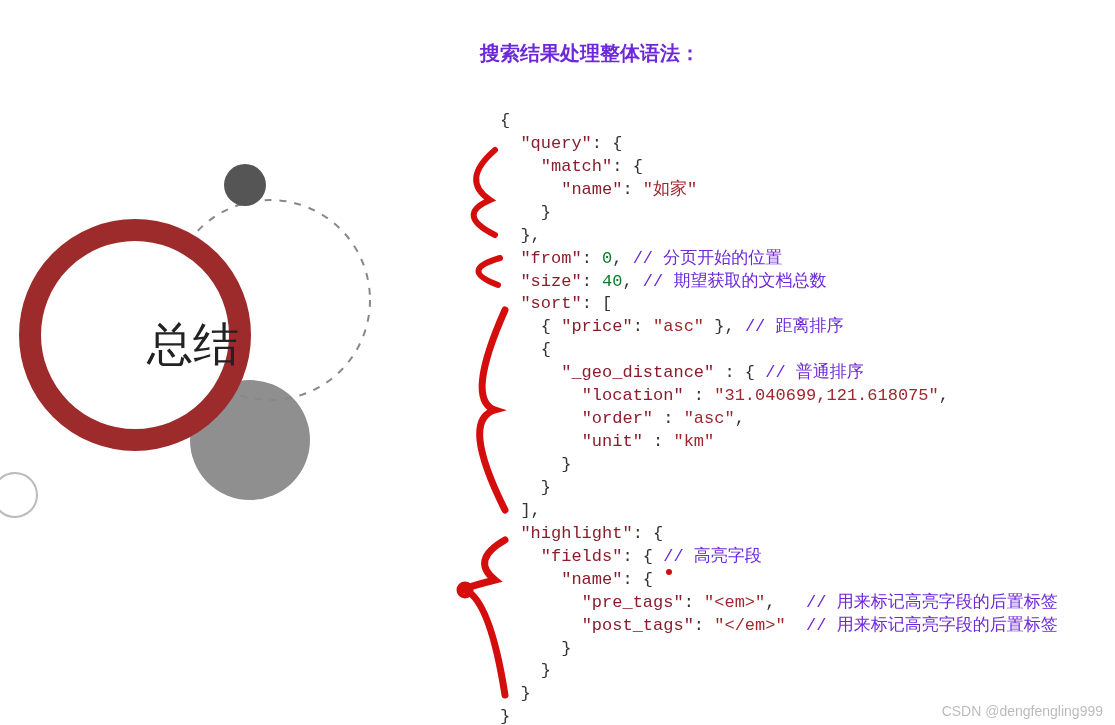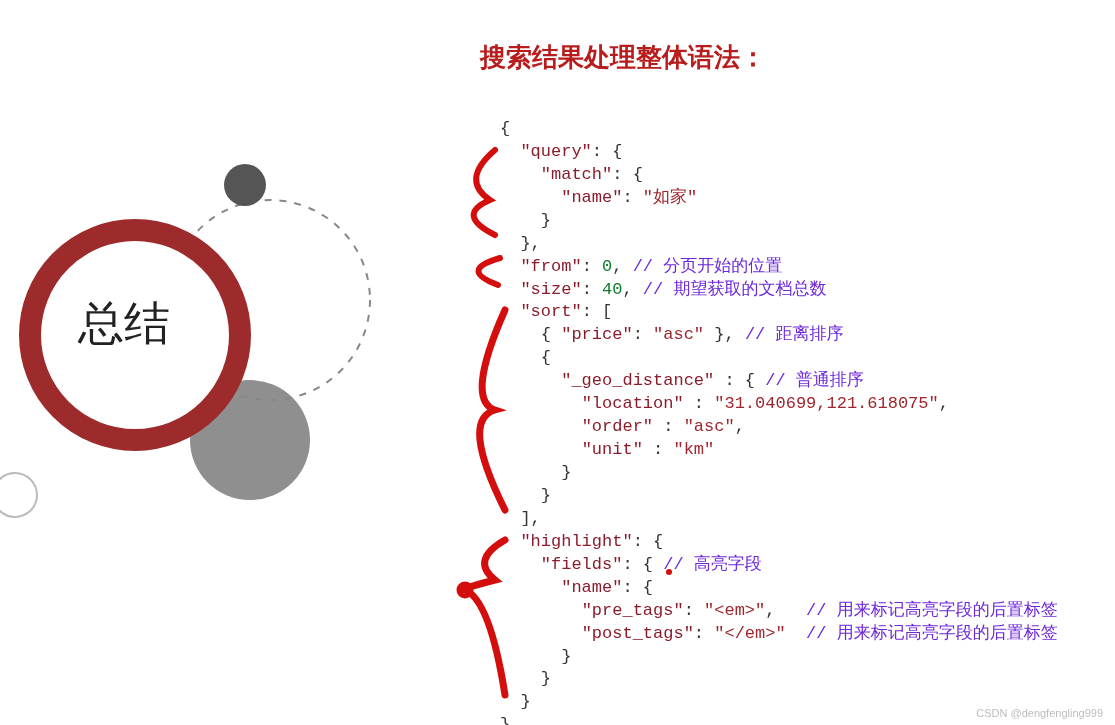--- a/index.html
+++ b/index.html
@@ -16,50 +16,50 @@
     font-size: 17px;
     line-height: 1.35;
     white-space: pre;
     color: #333;
   }
   .kw { color: #8b1c2c; }   
   .str { color: #a0272d; }  
   .num { color: #0a7c2a; }  
   .cmt { color: #6d28d9; }
   .title {
-    font-size: 26px;
+    font-size: 20px;
     font-weight: 600;
-    color: #b91c1c;
+    color: #6d28d9;
   }
   .watermark {
     position: absolute;
     right: 12px;
     bottom: 6px;
     color: rgba(0,0,0,0.28);
-    font-size: 11px;
+    font-size: 14px;
   }
   
   .shape { position:absolute; }
 </style>
 </head>
 <body>
 
 <svg class="shape" width="420" height="560" style="left:-10px; top:140px">
 
   <circle cx="25" cy="355" r="22" fill="#fff" stroke="#bbb" stroke-width="2"></circle>
 
   <circle cx="260" cy="300" r="60" fill="#8f8f8f"></circle>
 
   <circle cx="280" cy="160" r="100" fill="none" stroke="#888" stroke-width="2" stroke-dasharray="7 8"></circle>
 
   <circle cx="255" cy="45" r="21" fill="#555"></circle>
 
   <circle cx="145" cy="195" r="105" fill="#fff" stroke="#9e2b2b" stroke-width="22"></circle>
 </svg>
-<div class="shape" style="left:78px; top:293px; width:230px; text-align:left; font-size:46px; font-weight:500; color:#222;">总结</div>
+<div class="shape" style="left:78px; top:314px; width:230px; text-align:center; font-size:46px; font-weight:500; color:#222;">总结</div>
 
 <svg class="shape" width="70" height="620" style="left:450px; top:140px">
 
   <path d="M 45 10 Q 10 40 40 60 Q 5 75 45 95" stroke="#d40d0d" stroke-width="6" fill="none" stroke-linecap="round"></path>
 
   <path d="M 50 118 Q 8 130 48 145" stroke="#d40d0d" stroke-width="6" fill="none" stroke-linecap="round"></path>
 
   <path d="M 55 170 Q 15 260 45 270 Q 10 280 55 370" stroke="#d40d0d" stroke-width="7" fill="none" stroke-linecap="round"></path>
 
   <path d="M 55 400 Q 20 420 45 440 Q 6 450 15 450 Q 40 460 55 555" stroke="#d40d0d" stroke-width="7" fill="none" stroke-linecap="round"></path>

